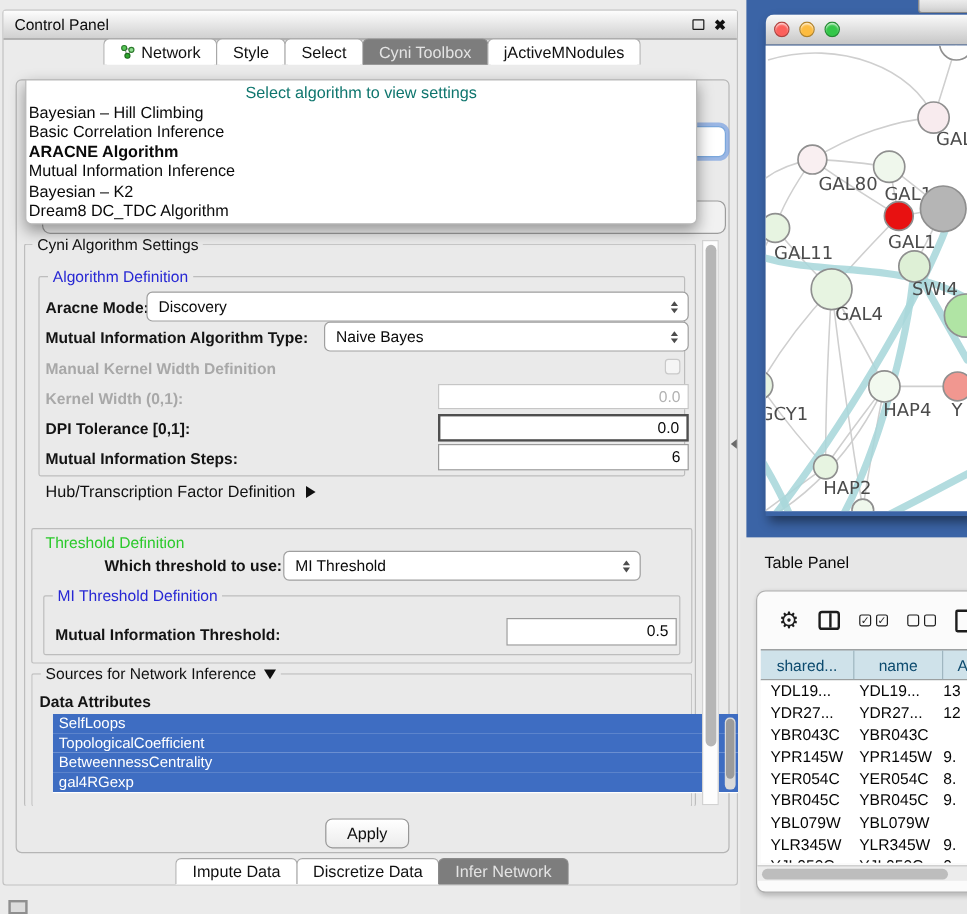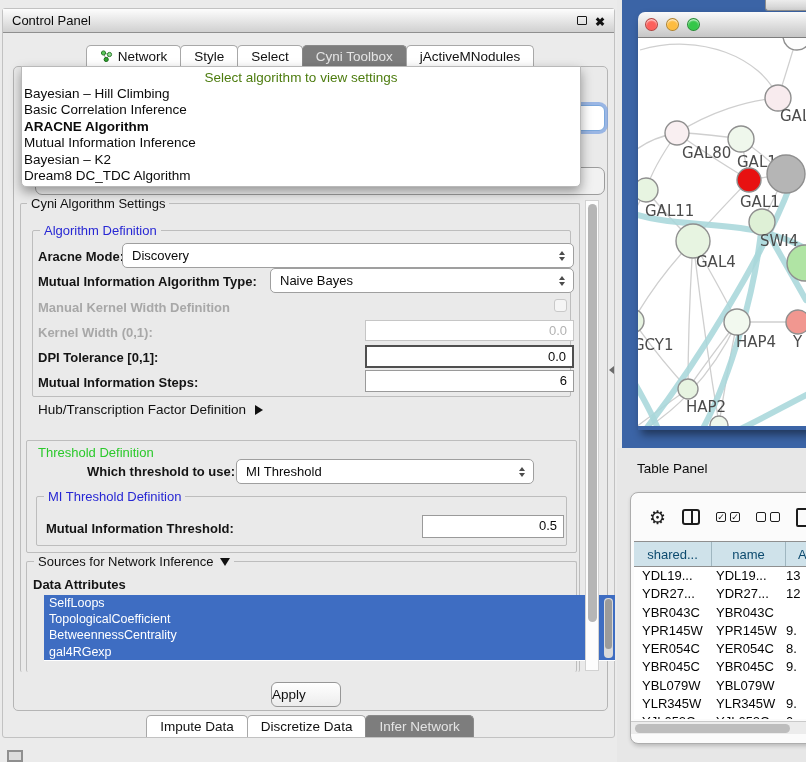--- a/index.html
+++ b/index.html
@@ -13,21 +13,21 @@
     border:1px solid #c2c2c2; border-radius:3px; }
   #cp-titlebar { left:0; top:0; right:0; height:24px;
     background:linear-gradient(#fdfdfd,#d0d0d0); border-bottom:1px solid #8f8f8f;
     display:flex; align-items:center; padding:0 9px; }
   #cp-title { font-size:13px; color:#0a0a0a; }
   #cp-winbtns { margin-left:auto; display:flex; align-items:center; gap:8px; }
   .float-glyph { width:10px; height:9px; border:1.5px solid #1a1a1a; border-radius:1px; display:inline-block; }
   .close-glyph::after { content:"✖"; font-size:12px; font-weight:bold; color:#111; }
 
   
-  #cp-tabs { left:12px; top:36px; width:591px; display:flex; justify-content:center; z-index:5; }
+  #cp-tabs { left:12px; top:23px; width:591px; display:flex; justify-content:center; z-index:5; }
   .tab { background:#ffffff; border:1px solid #a8a8a8; border-bottom:none; margin-left:-1px;
     border-radius:5px 5px 0 0; padding:3px 13px 4px; font-size:13.5px; color:#111;
     display:flex; align-items:center; gap:5px; height:22px; }
   .tab.sel { background:var(--tab-selected-gray,#7d7d7d); color:#e4e4e4; border-color:#8a8a8a; }
   #cp-bottom-tabs { left:11px; top:706px; width:593px; display:flex; justify-content:center; }
   #cp-bottom-tabs .tab { border-radius:5px 5px 0 0; }
 
   
   #cp-content { left:10px; top:57px; width:595px; height:645px; background:#eaeaea;
     border:1px solid #b5b5b5; border-radius:5px; }
@@ -35,21 +35,21 @@
   
   .bg-combo-sliver { left:32px; top:158px; width:570px; height:28px; background:#f1f1f1;
     border:1px solid #9c9c9c; border-radius:7px; }
   .bg-combo-focused { left:556px; top:96px; width:46px; height:26px; background:#fff;
     border:1px solid #7aa7dc; border-radius:6px; box-shadow:0 0 0 3px rgba(120,160,225,.7); }
 
   
   #algo-dropdown { left:18px; top:57px; width:560px; height:121px; background:#ffffff;
     border:1px solid #b9b9b9; border-radius:0 0 5px 5px; box-shadow:0 5px 12px rgba(0,0,0,.38);
     z-index:40; padding-top:2px; }
-  #dd-prompt { height:17px; line-height:17px; text-align:center; color:#4d7c0f; font-size:13.5px; }
+  #dd-prompt { height:17px; line-height:17px; text-align:center; color:#0f766e; font-size:13.5px; }
   .dd-item { height:16.4px; line-height:16.4px; font-size:13.5px; color:#0a0a0a; padding-left:2px; }
   .dd-item.bold { font-weight:bold; }
 
   
   .group { border:1px solid #bdbdbd; border-radius:2px; background:transparent; }
   .group-title { position:absolute; background:#eaeaea; padding:0 4px; font-size:13px; color:#111;
     display:flex; align-items:center; gap:6px; }
   .t-blue  { color:var(--title-blue,#2727d4); }
   .t-green { color:var(--title-green,#2bc92b);margin-top:12px; }
 
@@ -79,21 +79,21 @@
     font-size:12.5px; padding-left:5px; }
   #attr-scroll { position:absolute; right:2px; top:3px; width:9px; height:60px; background:#dadada; border-radius:4px; }
   #attr-thumb { position:absolute; left:1px; top:1px; width:7px; height:50px; background:#9b9b9b; border-radius:4px; }
 
   
   #settings-scrollbar { left:582px; top:191px; width:14px; height:471px; background:#fdfdfd; border:1px solid #d2d2d2; }
   #settings-thumb { position:absolute; left:1.5px; top:3px; width:9px; height:418px; background:#b6b6b6; border-radius:5px; }
 
   #apply-btn { left:268px; top:673px; width:70px; height:25px; background:linear-gradient(#ffffff,#ececec);
     border:1px solid #979797; border-radius:6px; font-size:13.5px; color:#111;
-    display:flex; align-items:center; justify-content:flex-start; }
+    display:flex; align-items:center; justify-content:center; }
 
   #dock-icon { left:7px; top:750px; width:16px; height:12px; border:2px solid #8f8f8f; background:#dcdcdc; }
   #splitter-arrow { left:609px; top:366px; width:0; height:0; border-right:5px solid #6b6b6b;
     border-top:4px solid transparent; border-bottom:4px solid transparent; }
 
   
   #right-area { left:617px; top:0; width:189px; height:762px; background:#e9e9e9; }
   #desktop { position:absolute; left:5px; top:0; width:184px; height:448px; background:var(--desktop-blue,#3b64a6); overflow:hidden; }
   #ghost-corner { position:absolute; left:143px; top:0; width:46px; height:11px;
     background:linear-gradient(#ececec,#cfcfcf); border-left:1px solid #8d8d8d; border-bottom:1px solid #8d8d8d; border-radius:0 0 0 3px; }

